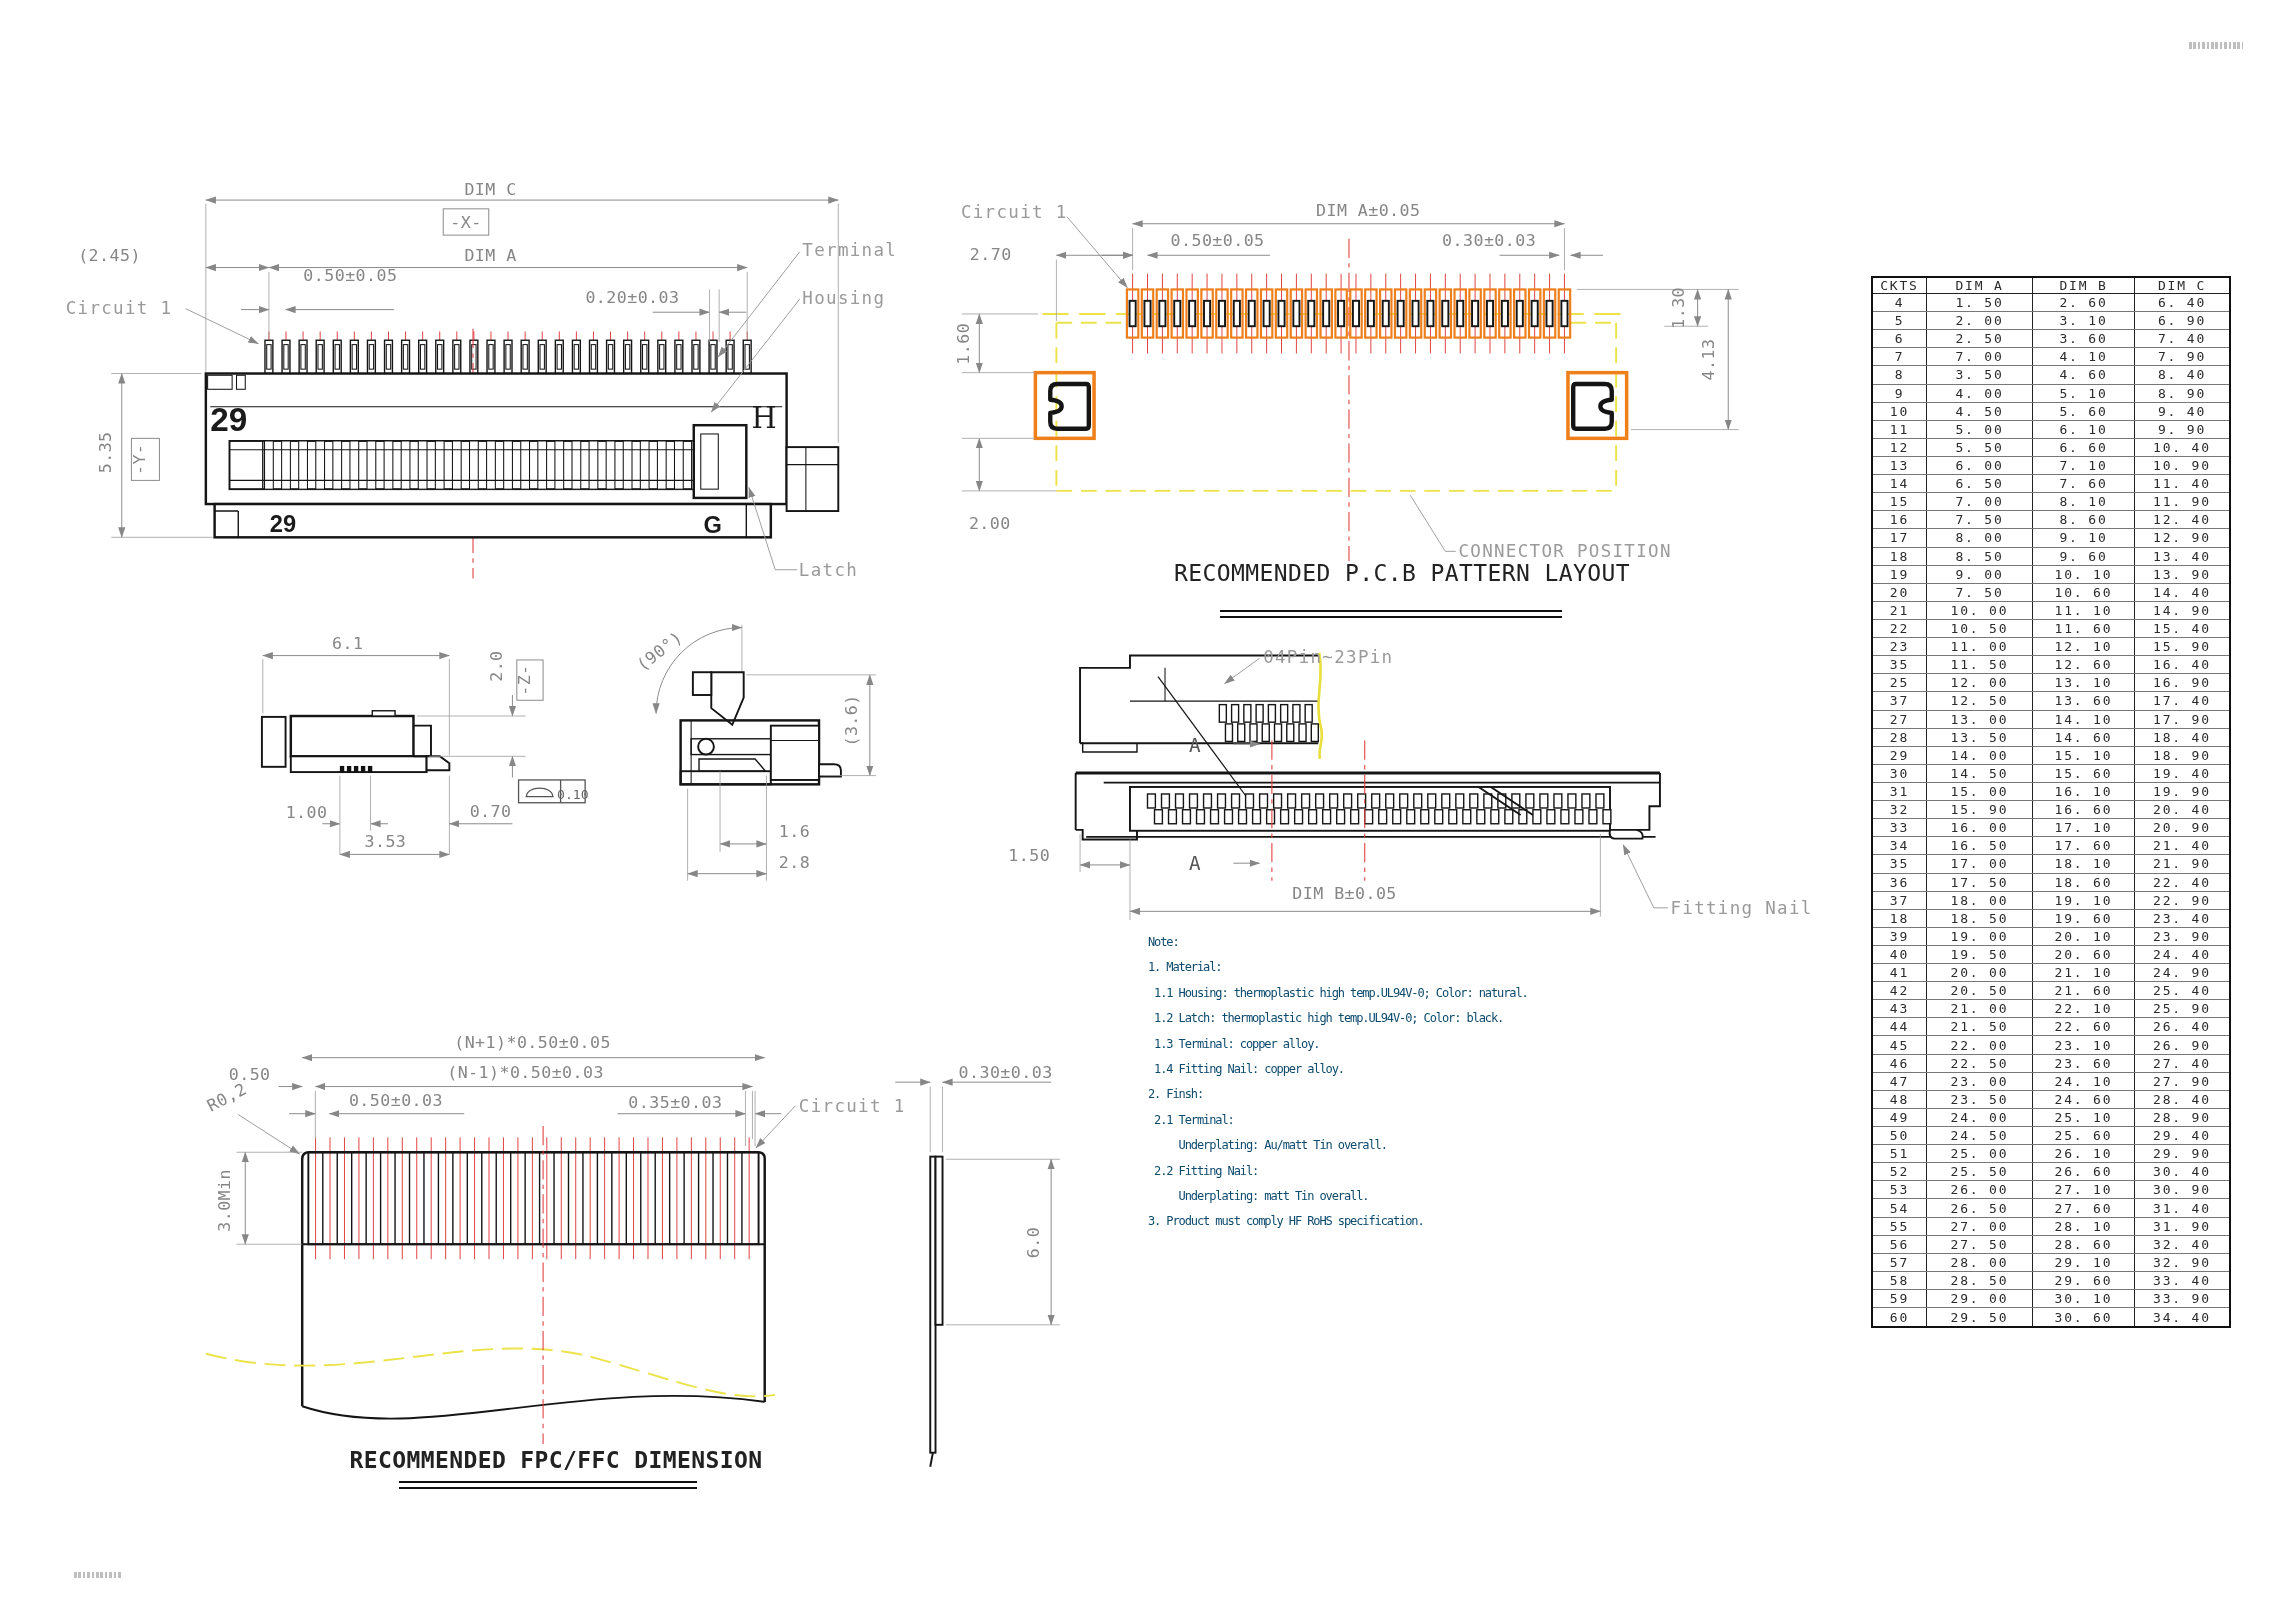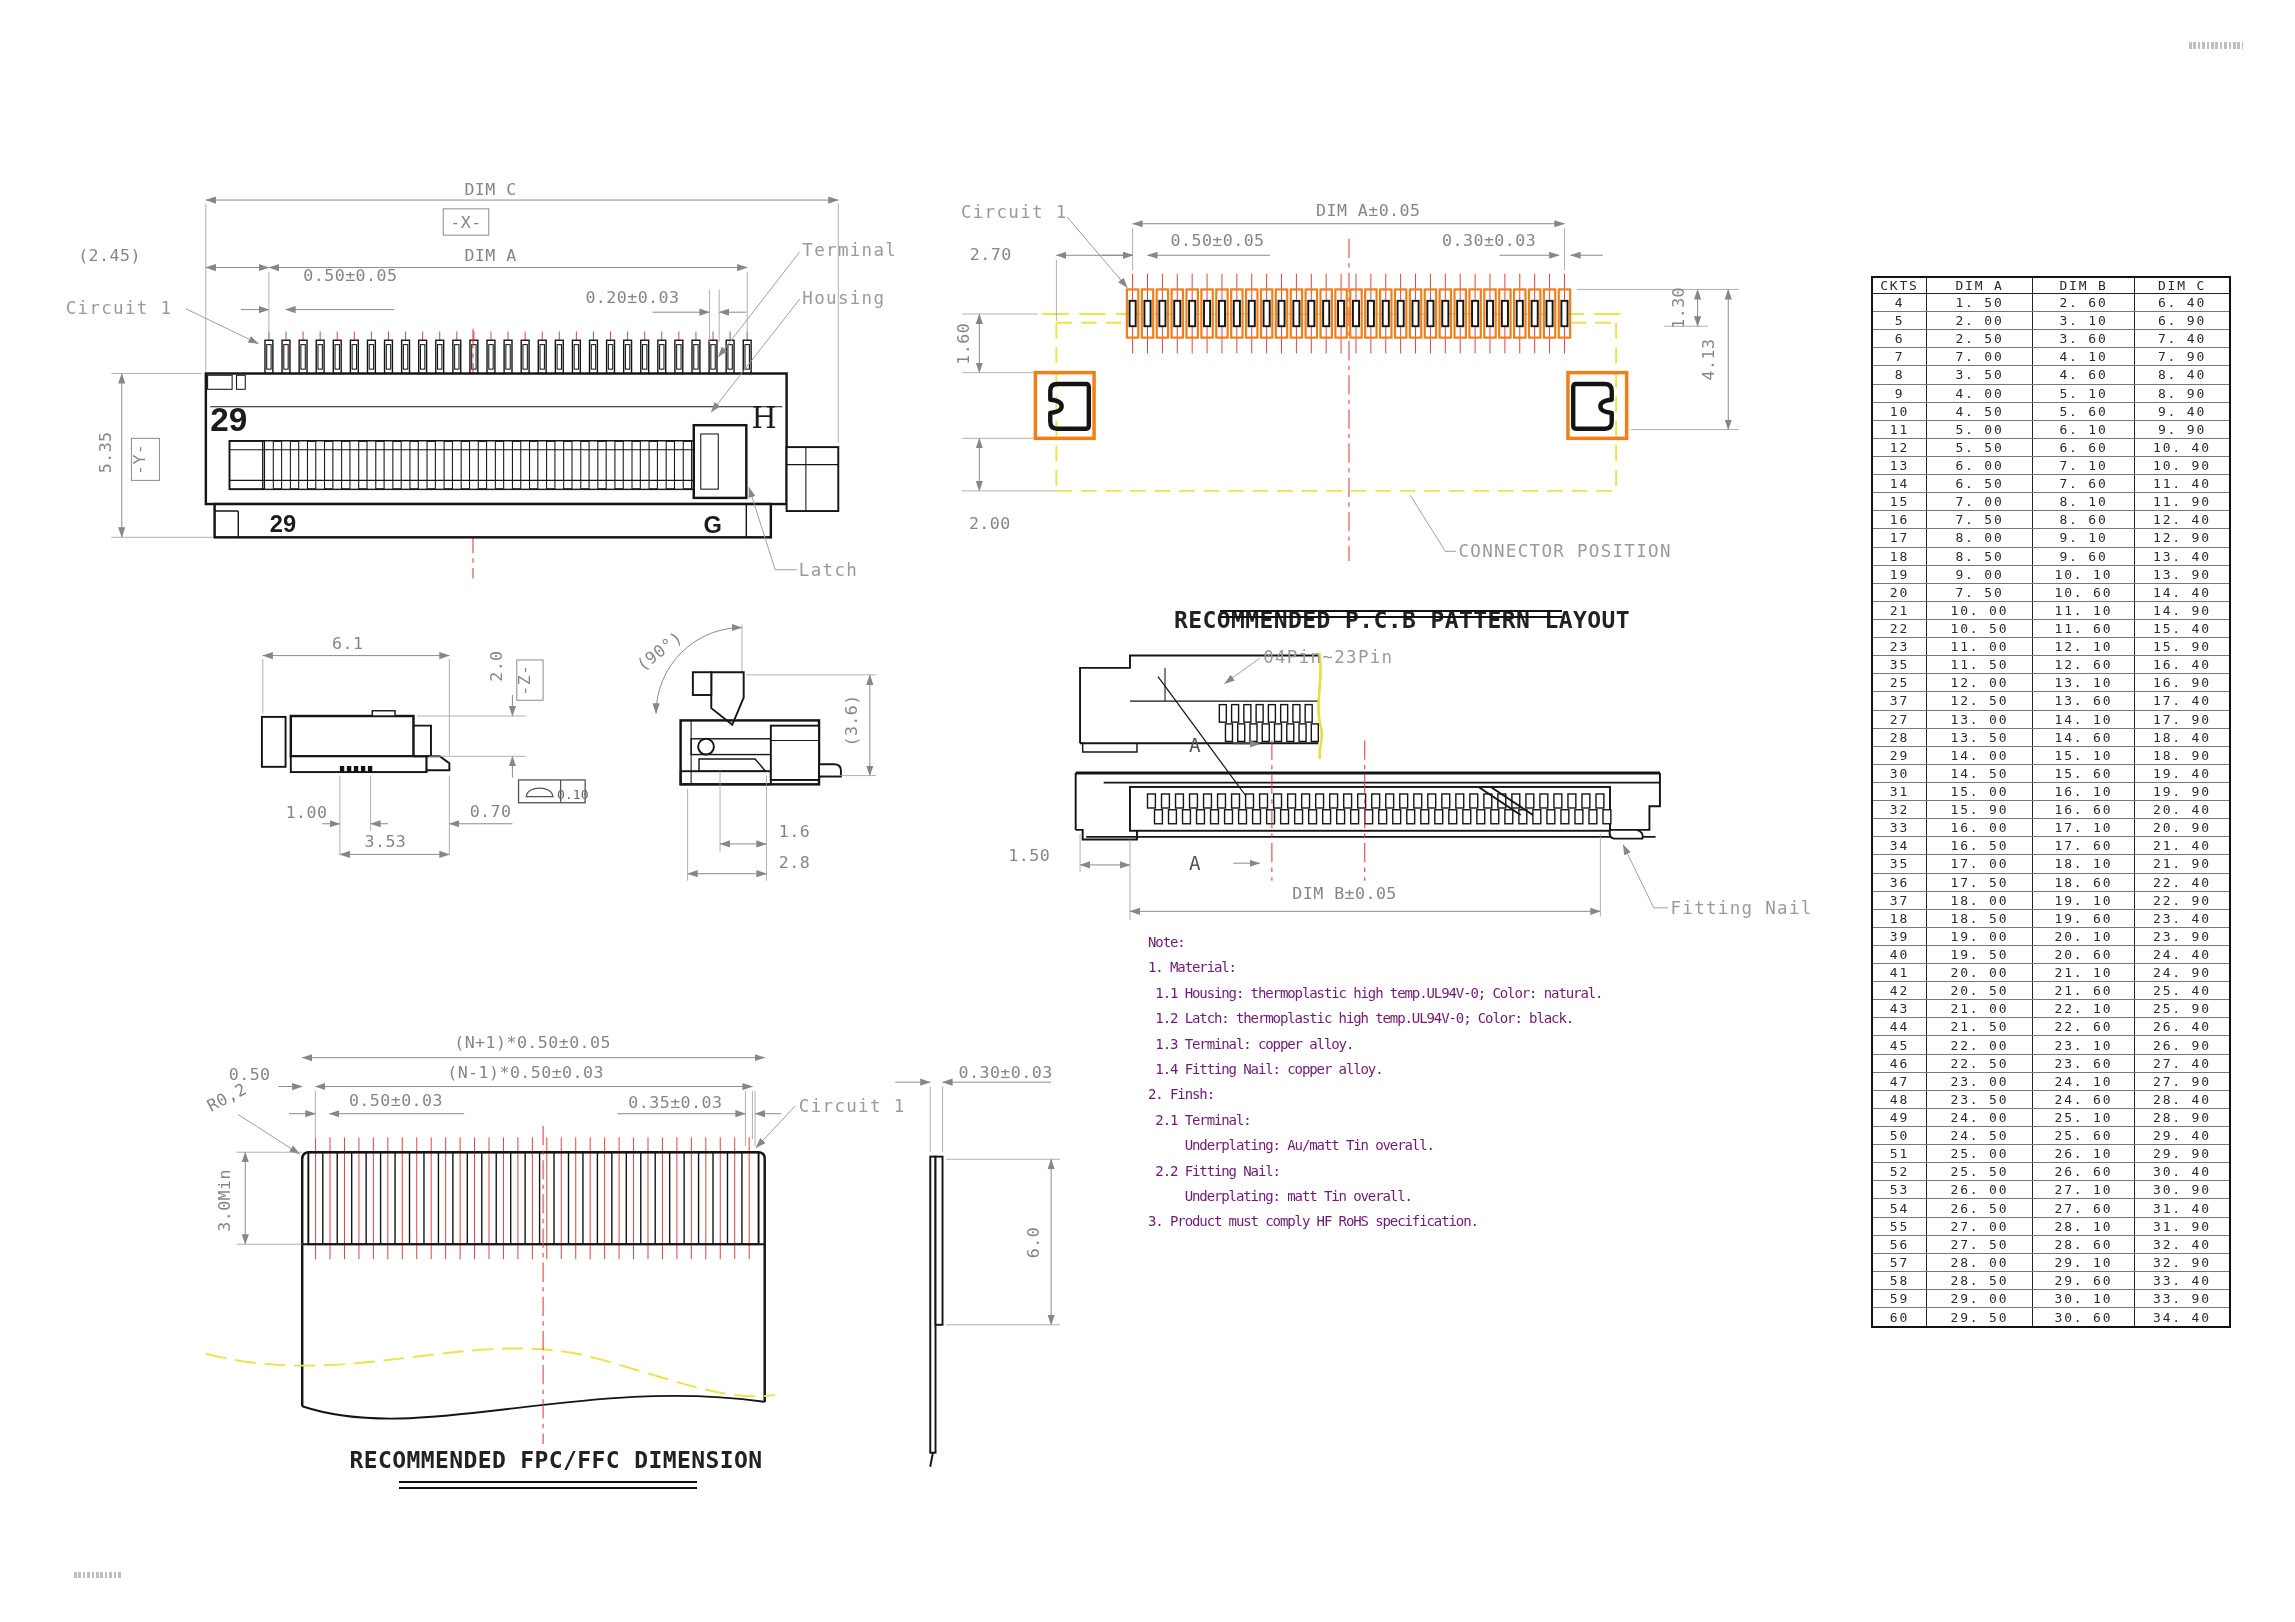--- a/index.html
+++ b/index.html
@@ -22,23 +22,23 @@
   text{user-select:none}
   .dt{font:19px "DejaVu Sans Mono",monospace;fill:#868686;letter-spacing:.5px}
   .lt{font:20px "DejaVu Sans Mono",monospace;fill:#9a9a9a;letter-spacing:1.5px}
   .sm{font:15px "DejaVu Sans Mono",monospace;fill:#666}
   .mk{font:700 38px "Liberation Sans",sans-serif;fill:#1b1b1b}
   .mk2{font:700 27px "Liberation Sans",sans-serif;fill:#1b1b1b}
   .mkH{font:400 33px "DejaVu Serif",serif;fill:#1b1b1b}
   .secA{font:22px "DejaVu Sans Mono",monospace;fill:#555}
   
   .notes{position:absolute;left:1148px;top:930px;white-space:pre;
-         font-size:14px;line-height:25.4px;letter-spacing:-1.1px;color:#701a75;}
+         font-size:12px;line-height:25.4px;letter-spacing:-1.1px;color:#0c4a6e;}
   .title{position:absolute;text-align:center;font-size:23px;letter-spacing:0.4px;color:#222;white-space:nowrap;}
-  .t-pcb{left:1174px;top:607px;width:438px;font-weight:bold;}
+  .t-pcb{left:1174px;top:560px;width:438px;}
   .t-fpc{left:337px;top:1447px;width:438px;font-weight:bold;}
   .dul{position:absolute;height:4.4px;border-top:2.3px solid #111;border-bottom:2.3px solid #111;}
   .u-pcb{left:1220px;top:610px;width:342px;}
   .u-fpc{left:399px;top:1481px;width:298px;}
   .tblwrap{position:absolute;left:1871px;top:248px;}
   table.ckts{border-collapse:collapse;table-layout:fixed;width:352px;height:1052px;
              border:2.3px solid #111;margin-top:28px;}
   table.ckts th,table.ckts td{border-bottom:0.9px solid #777;border-right:1.8px solid #222;
              font:13px "DejaVu Sans Mono",monospace;letter-spacing:1.8px;color:#2b2b2b;
              text-align:center;padding:0;font-weight:400;}

